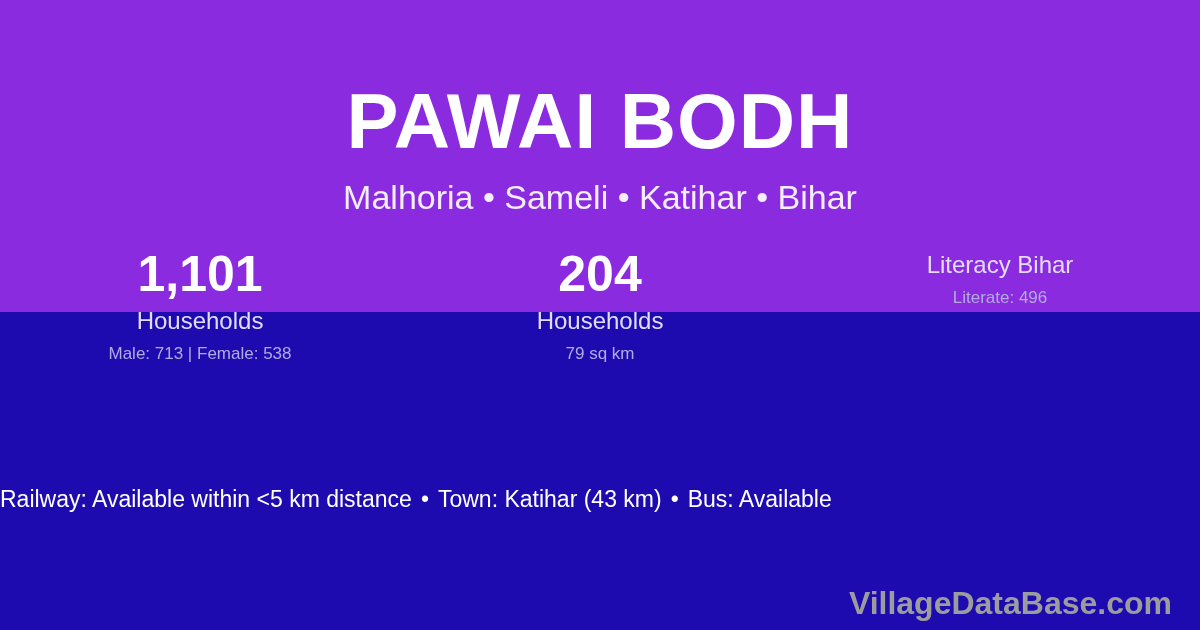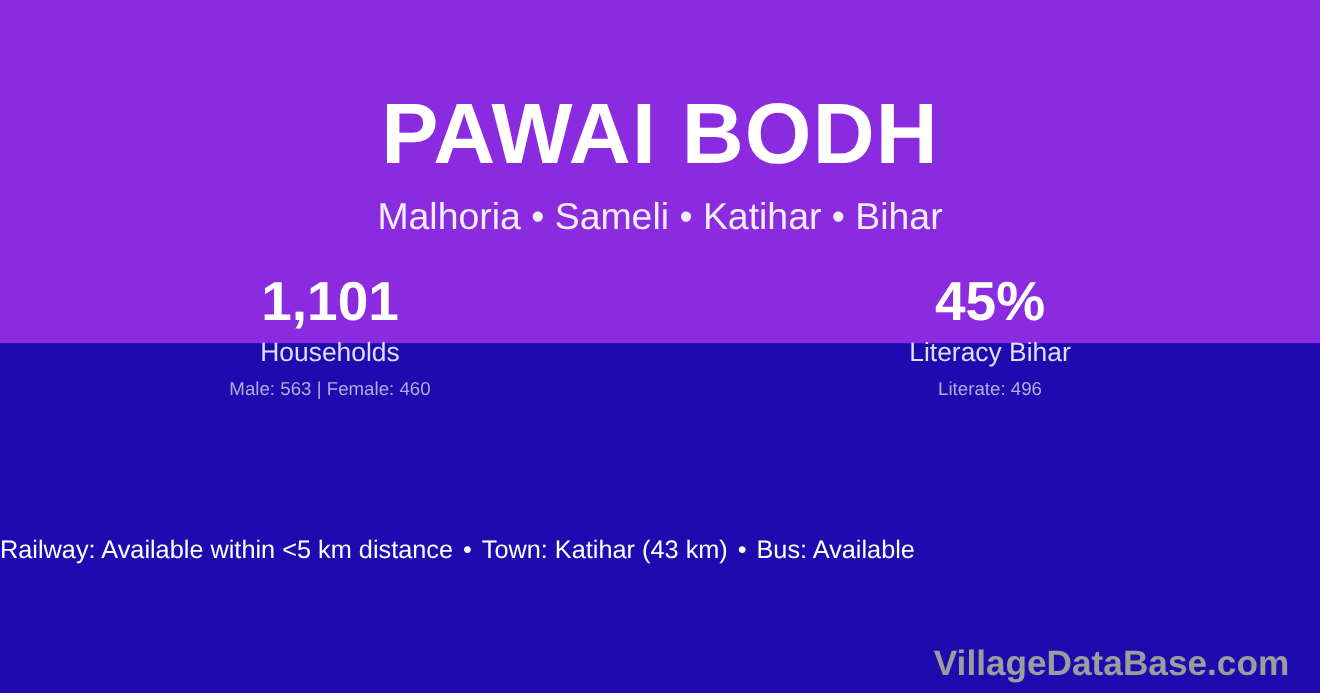--- a/index.html
+++ b/index.html
@@ -146,26 +146,30 @@
   <div class="heading">
     <div class="village-title">PAWAI BODH</div>
     <div class="village-location">Malhoria • Sameli • Katihar • Bihar</div>
   </div>
 
   <div class="stats">
 
     <div class="stat">
       <div class="stat-value">1,101</div>
       <div class="stat-label">Households</div>
-      <div class="stat-sub">Male: 563 | Female: 460</div>
+      <div class="stat-sub">Male: 713 | Female: 538</div>
     </div>
 
+    <div class="stat">
+      <div class="stat-value">204</div>
+      <div class="stat-label">Households</div>
+      <div class="stat-sub">79 sq km</div>
+    </div>
 
     <div class="stat">
-      <div class="stat-value">45%</div>
       <div class="stat-label">Literacy Bihar</div>
       <div class="stat-sub">Literate: 496</div>
     </div>
 
   </div>
 
   <div class="amenities">
     <span>Railway: Available within &lt;5 km distance</span><span class="amenity-sep">•</span><span>Town: Katihar (43 km)</span><span class="amenity-sep">•</span><span>Bus: Available</span>
   </div>
 

